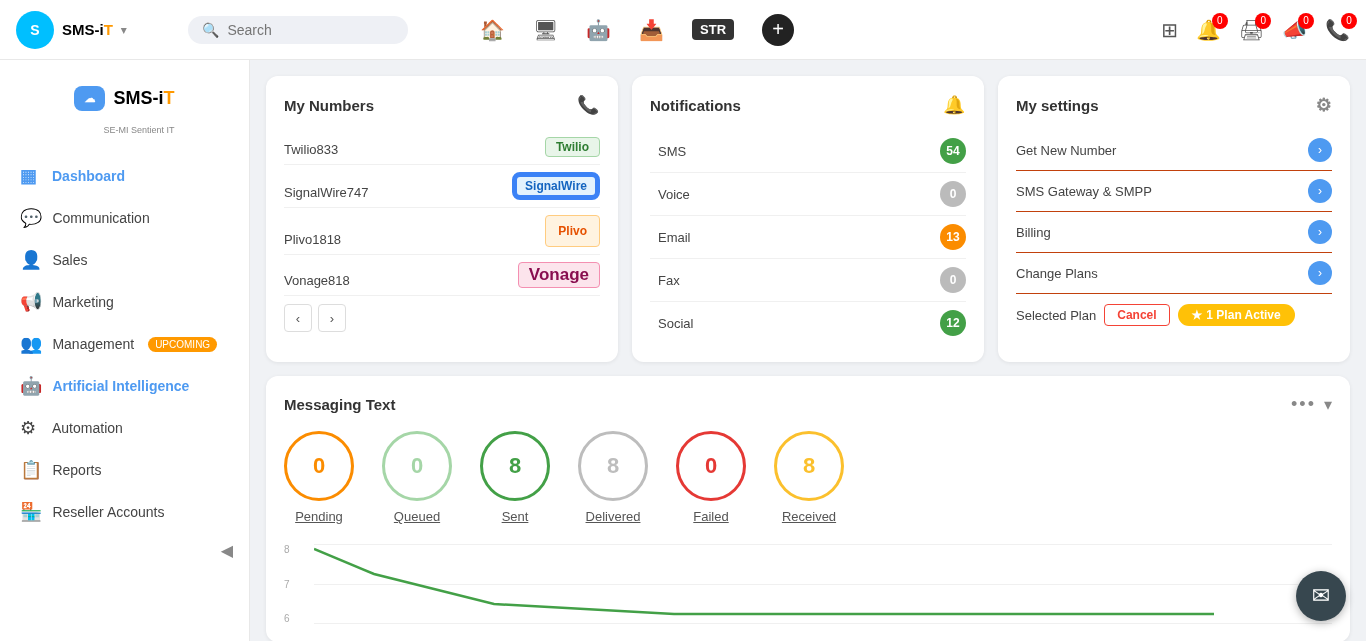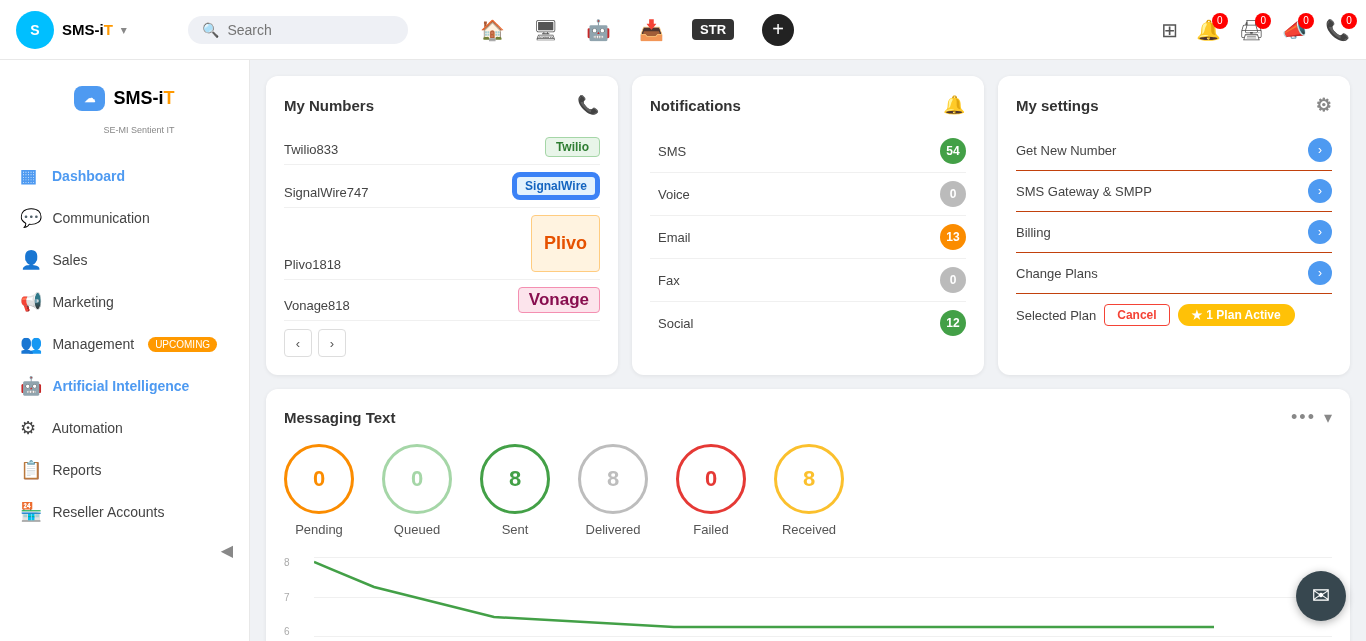--- a/index.html
+++ b/index.html
@@ -55,21 +55,21 @@
     .card-title { font-size: 15px; font-weight: 600; color: #333; margin-bottom: 14px; display: flex; align-items: center; justify-content: space-between; }
     .card-title-icon { font-size: 18px; color: #888; }
 
     
     .numbers-card { flex: 1; min-width: 280px; }
     .number-row { display: flex; align-items: flex-end; justify-content: space-between; padding: 7px 0; border-bottom: 1px solid #f0f0f0; }
     .number-row:last-of-type { border-bottom: none; }
     .number-name { font-size: 13px; color: #444; }
     .badge-twilio { background: #e8f5e9; color: #2e7d32; border: 1px solid #a5d6a7; border-radius: 4px; padding: 2px 10px; font-size: 12px; font-weight: 600; }
     .badge-signalwire { background: #e3f2fd; color: #1565c0; border: 5px solid #3b82f6; border-radius: 8px; padding: 2px 8px; font-size: 12px; font-weight: 600; }
-    .badge-plivo { background: #fff3e0; color: #e65100; border: 1px solid #ffcc80; border-radius: 4px; padding: 17px 12px; font-size: 18px; font-weight: 600; }
+    .badge-plivo { background: #fff3e0; color: #e65100; border: 1px solid #ffcc80; border-radius: 4px; padding: 8px 12px; font-size: 12px; font-weight: 600; }
     .badge-vonage { background: #fce4ec; color: #880e4f; border: 1px solid #f48fb1; border-radius: 4px; padding: 2px 10px; font-size: 17px; font-weight: 700; }
     .nav-arrows { display: flex; gap: 6px; margin-top: 8px; }
     .arrow-btn { border: 1px solid #ddd; border-radius: 4px; width: 28px; height: 28px; display: flex; align-items: center; justify-content: center; cursor: pointer; font-size: 13px; color: #555; background: #fff; }
 
     
     .notif-card { flex: 1; min-width: 280px; }
     .notif-row { display: flex; align-items: center; justify-content: space-between; padding: 8px 0; border-bottom: 1px solid #f0f0f0; }
     .notif-row:last-of-type { border-bottom: none; }
     .notif-label { font-size: 13px; color: #444; margin-left: 8px; }
     .notif-count { border-radius: 50%; min-width: 26px; height: 26px; display: flex; align-items: center; justify-content: center; color: #fff; font-size: 12px; font-weight: bold; }
@@ -99,21 +99,21 @@
     
     .stats-row { display: flex; gap: 28px; margin-bottom: 20px; }
     .stat-item { display: flex; flex-direction: column; align-items: center; gap: 8px; }
     .stat-circle { width: 70px; height: 70px; border-radius: 50%; border: 3px solid; display: flex; align-items: center; justify-content: center; font-size: 22px; font-weight: bold; }
     .circle-orange { border-color: #fb8c00; color: #fb8c00; }
     .circle-lightgreen { border-color: #a5d6a7; color: #a5d6a7; }
     .circle-green { border-color: #43a047; color: #43a047; }
     .circle-gray { border-color: #bdbdbd; color: #bdbdbd; }
     .circle-red { border-color: #e53935; color: #e53935; }
     .circle-yellow { border-color: #fbc02d; color: #fbc02d; }
-    .stat-label { font-size: 13px; color: #555; }
+    .stat-label { font-size: 13px; color: #555; text-decoration: underline; }
 
     
     .chart-area { height: 80px; position: relative; }
     .chart-grid-lines { position: absolute; top: 0; left: 30px; right: 0; height: 100%; display: flex; flex-direction: column; justify-content: space-between; pointer-events: none; }
     .grid-line { border-top: 1px solid #f0f0f0; width: 100%; }
     .y-labels { position: absolute; left: 0; top: 0; height: 100%; display: flex; flex-direction: column; justify-content: space-between; font-size: 10px; color: #aaa; }
     .chart-svg { position: absolute; left: 30px; top: 0; right: 0; height: 100%; }
 
     
     .chat-widget { position: fixed; bottom: 20px; right: 20px; width: 50px; height: 50px; background: #37474f; border-radius: 50%; display: flex; align-items: center; justify-content: center; color: #fff; font-size: 22px; cursor: pointer; box-shadow: 0 2px 8px rgba(0,0,0,0.3); z-index: 999; }

